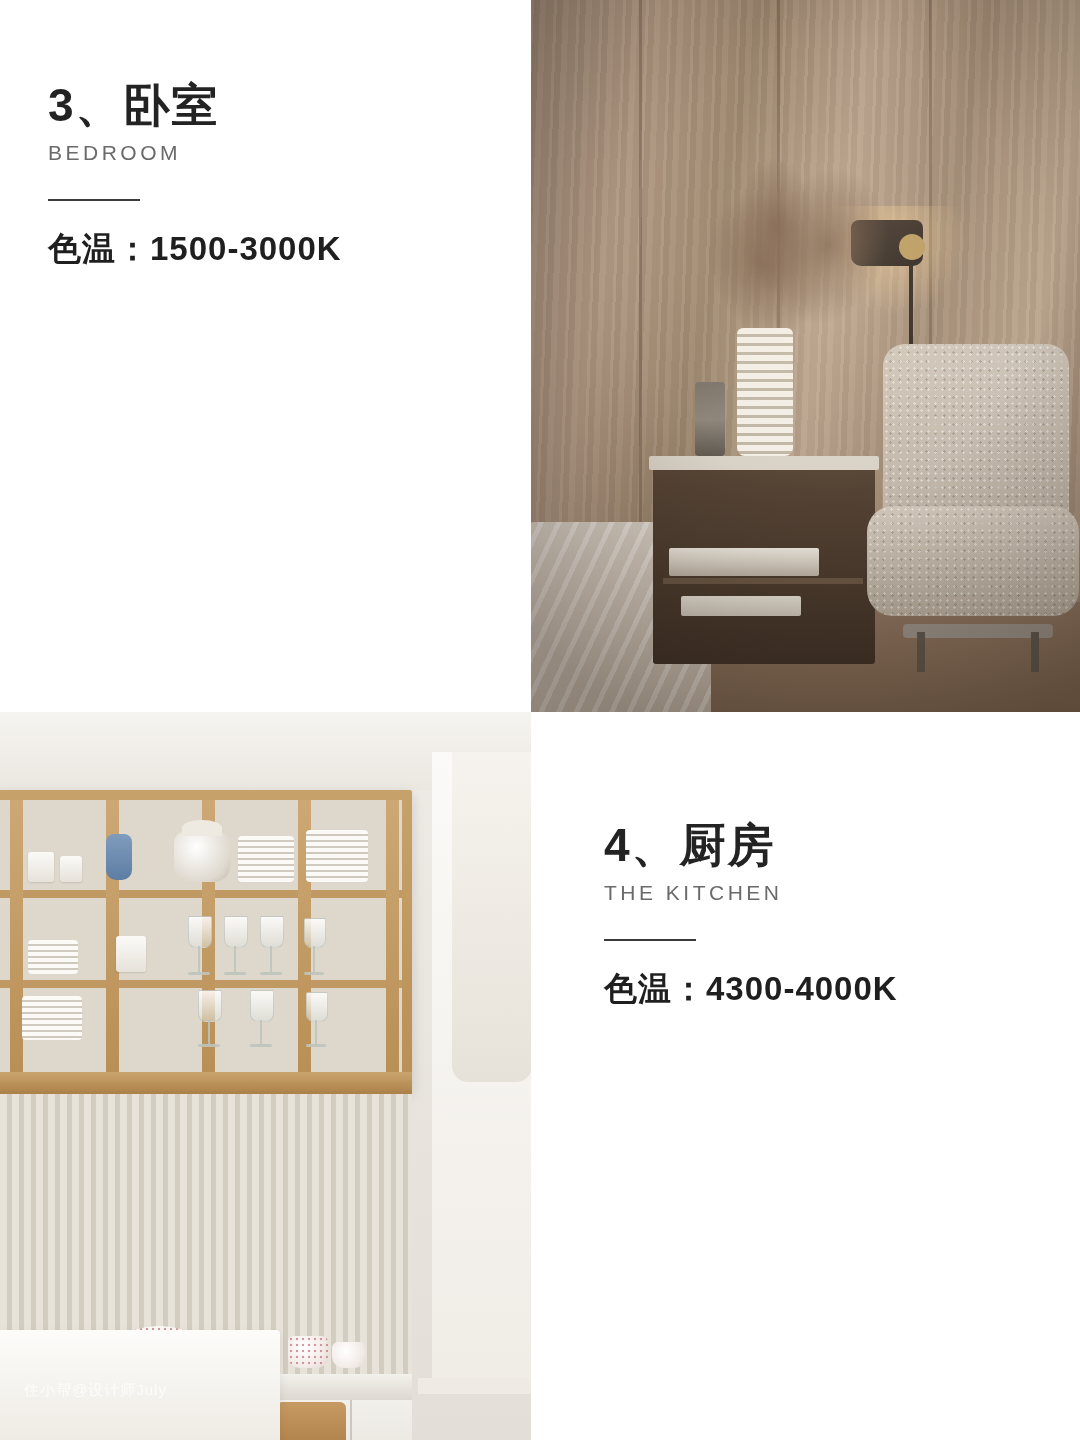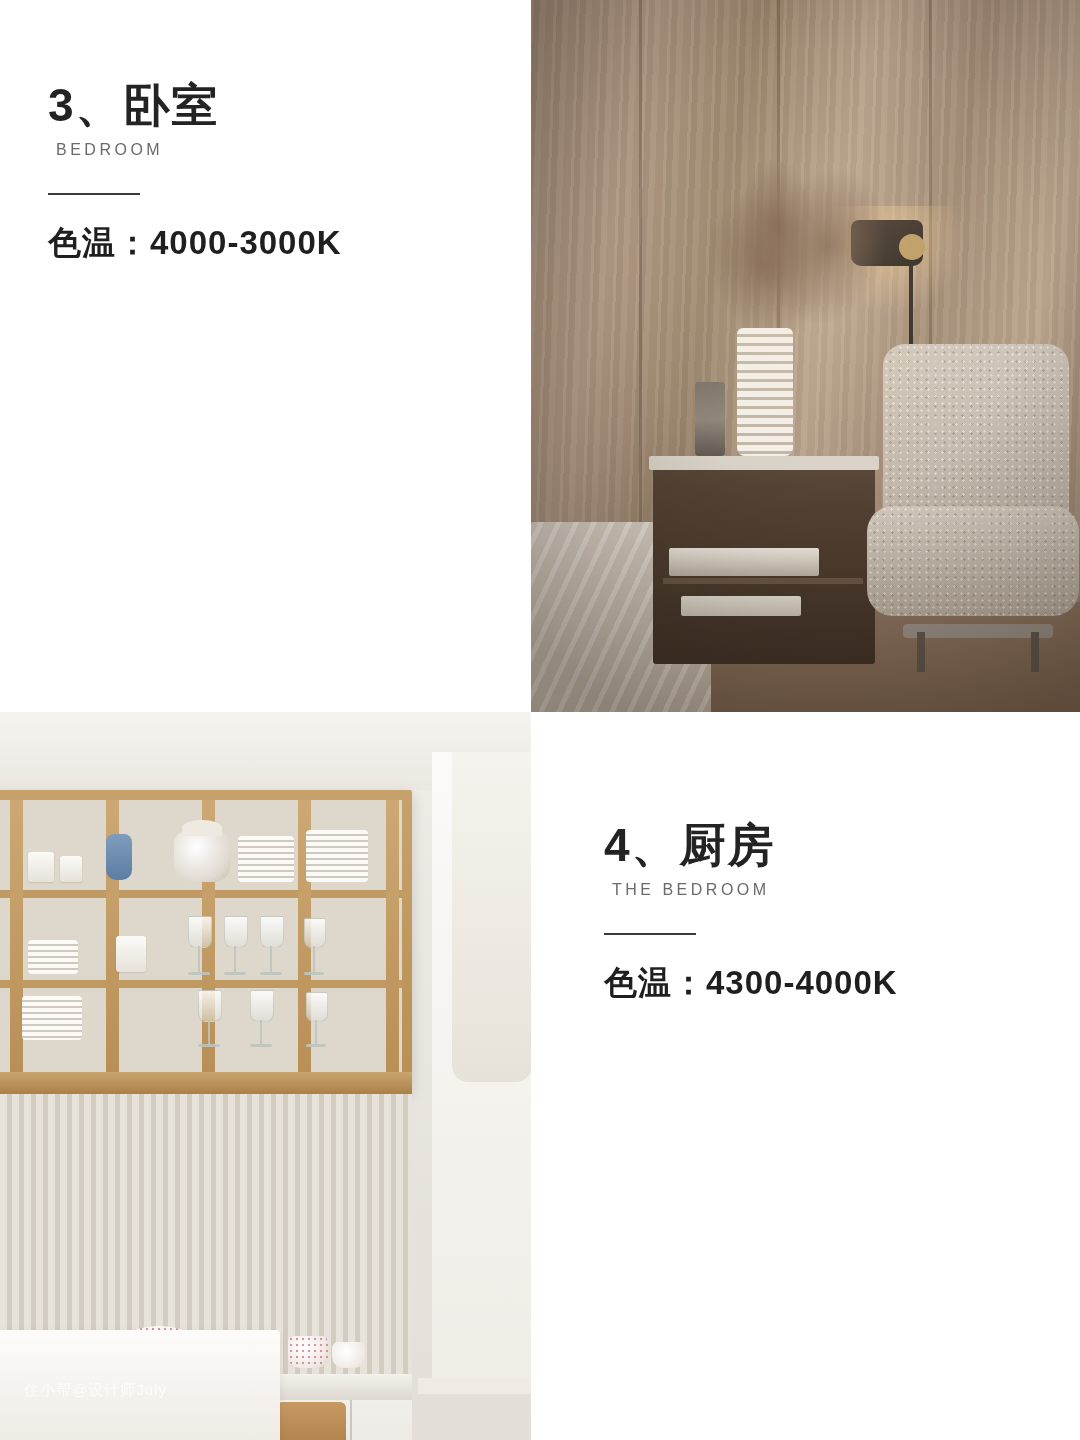--- a/index.html
+++ b/index.html
@@ -42,24 +42,24 @@
 
   .sec-title {
     font-size: 46px;
     font-weight: 700;
     letter-spacing: 2px;
     line-height: 1.1;
     margin: 0 0 10px 0;
     color: #232323;
   }
   .sec-sub {
-    font-size: 16px;
+    font-size: 21px;
     letter-spacing: 3.5px;
     color: #6a6a6a;
-    margin: 8px;
+    margin: 0;
     font-weight: 400;
   }
   .rule {
     width: 92px;
     height: 2px;
     background: #3a3a3a;
     margin: 34px 0 26px 0;
   }
   .temp-line {
     font-size: 33px;
@@ -422,21 +422,21 @@
 </head>
 <body>
 
 <div class="page">
 
   <div class="quad q-tl">
     <div class="text-block tb-bedroom">
       <h1 class="sec-title">3、卧室</h1>
       <p class="sec-sub">BEDROOM</p>
       <div class="rule"></div>
-      <p class="temp-line">色温：4000-3000K</p>
+      <p class="temp-line">色温：1500-3000K</p>
     </div>
   </div>
 
   <div class="quad q-tr">
     <div class="photo bedroom-photo">
       <div class="wood-grain"></div>
       <div class="wood-panel-seam" style="left:108px"></div>
       <div class="wood-panel-seam" style="left:246px"></div>
       <div class="wood-panel-seam" style="left:398px"></div>
       <div class="floor"></div>
@@ -553,18 +553,18 @@
       <div class="table"></div>
 
       <div class="watermark">住小帮@设计师July</div>
     </div>
   </div>
 
   <div class="quad q-br">
   </div>
   <div class="text-block tb-kitchen">
     <h1 class="sec-title">4、厨房</h1>
-    <p class="sec-sub">THE BEDROOM</p>
+    <p class="sec-sub">THE KITCHEN</p>
     <div class="rule"></div>
     <p class="temp-line">色温：4300-4000K</p>
   </div>
 
 </div>
 
 </body></html>

